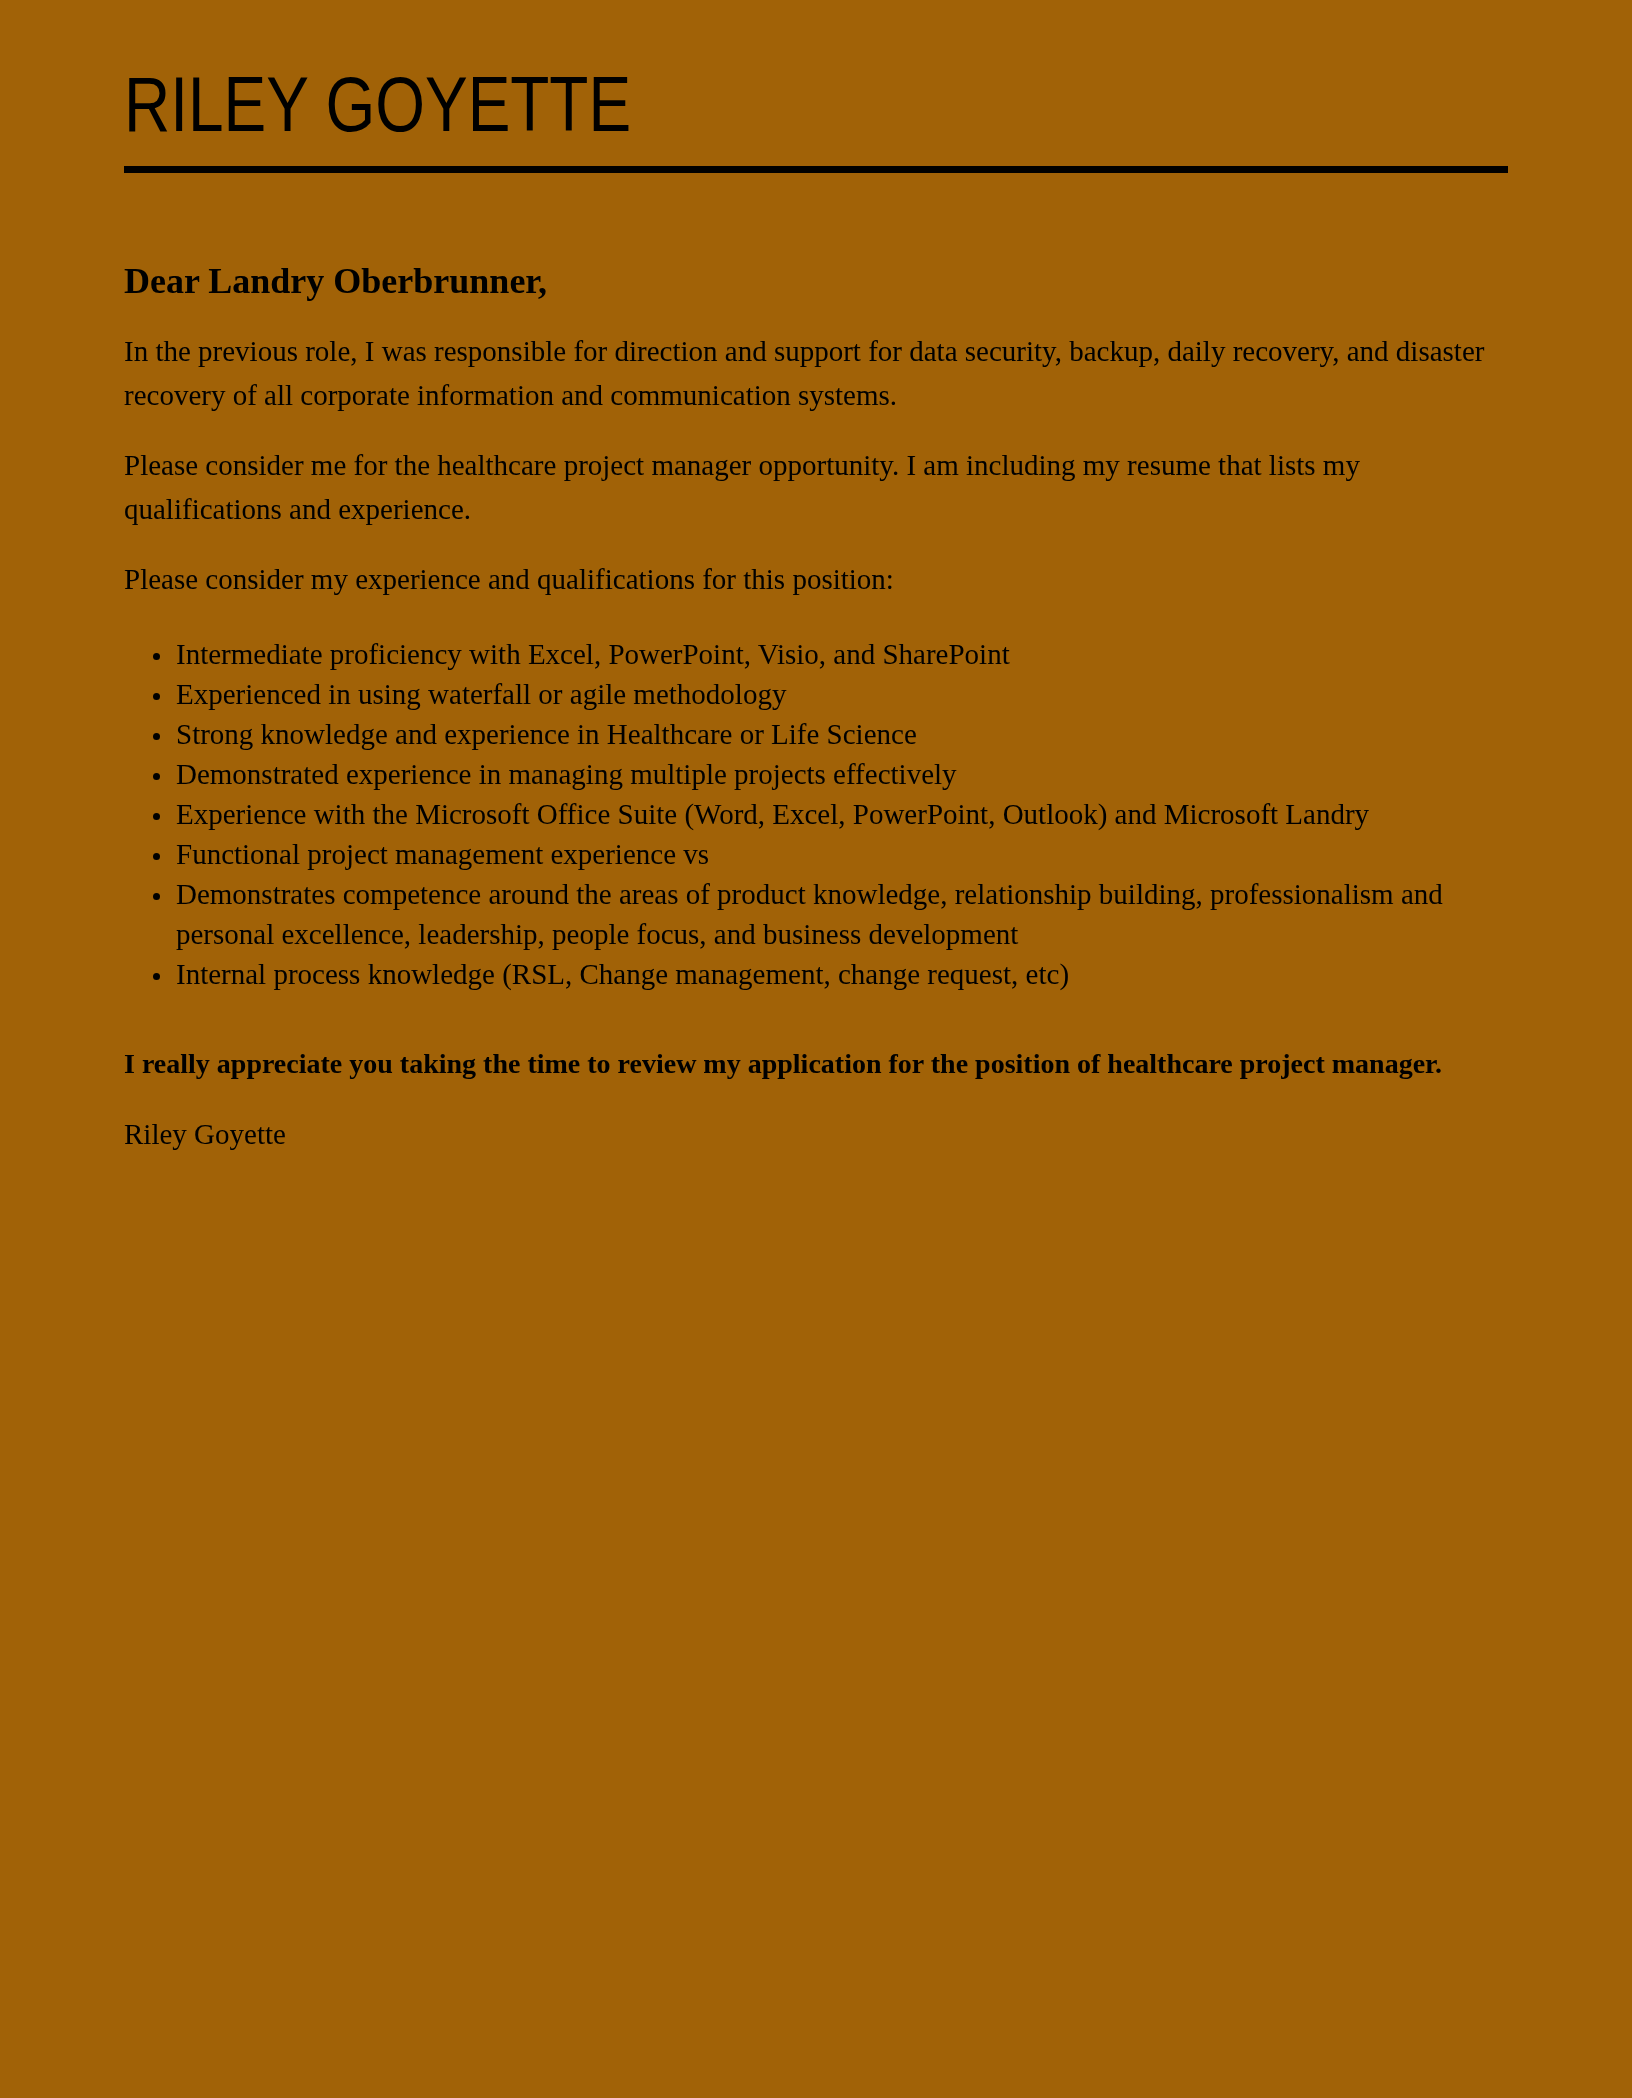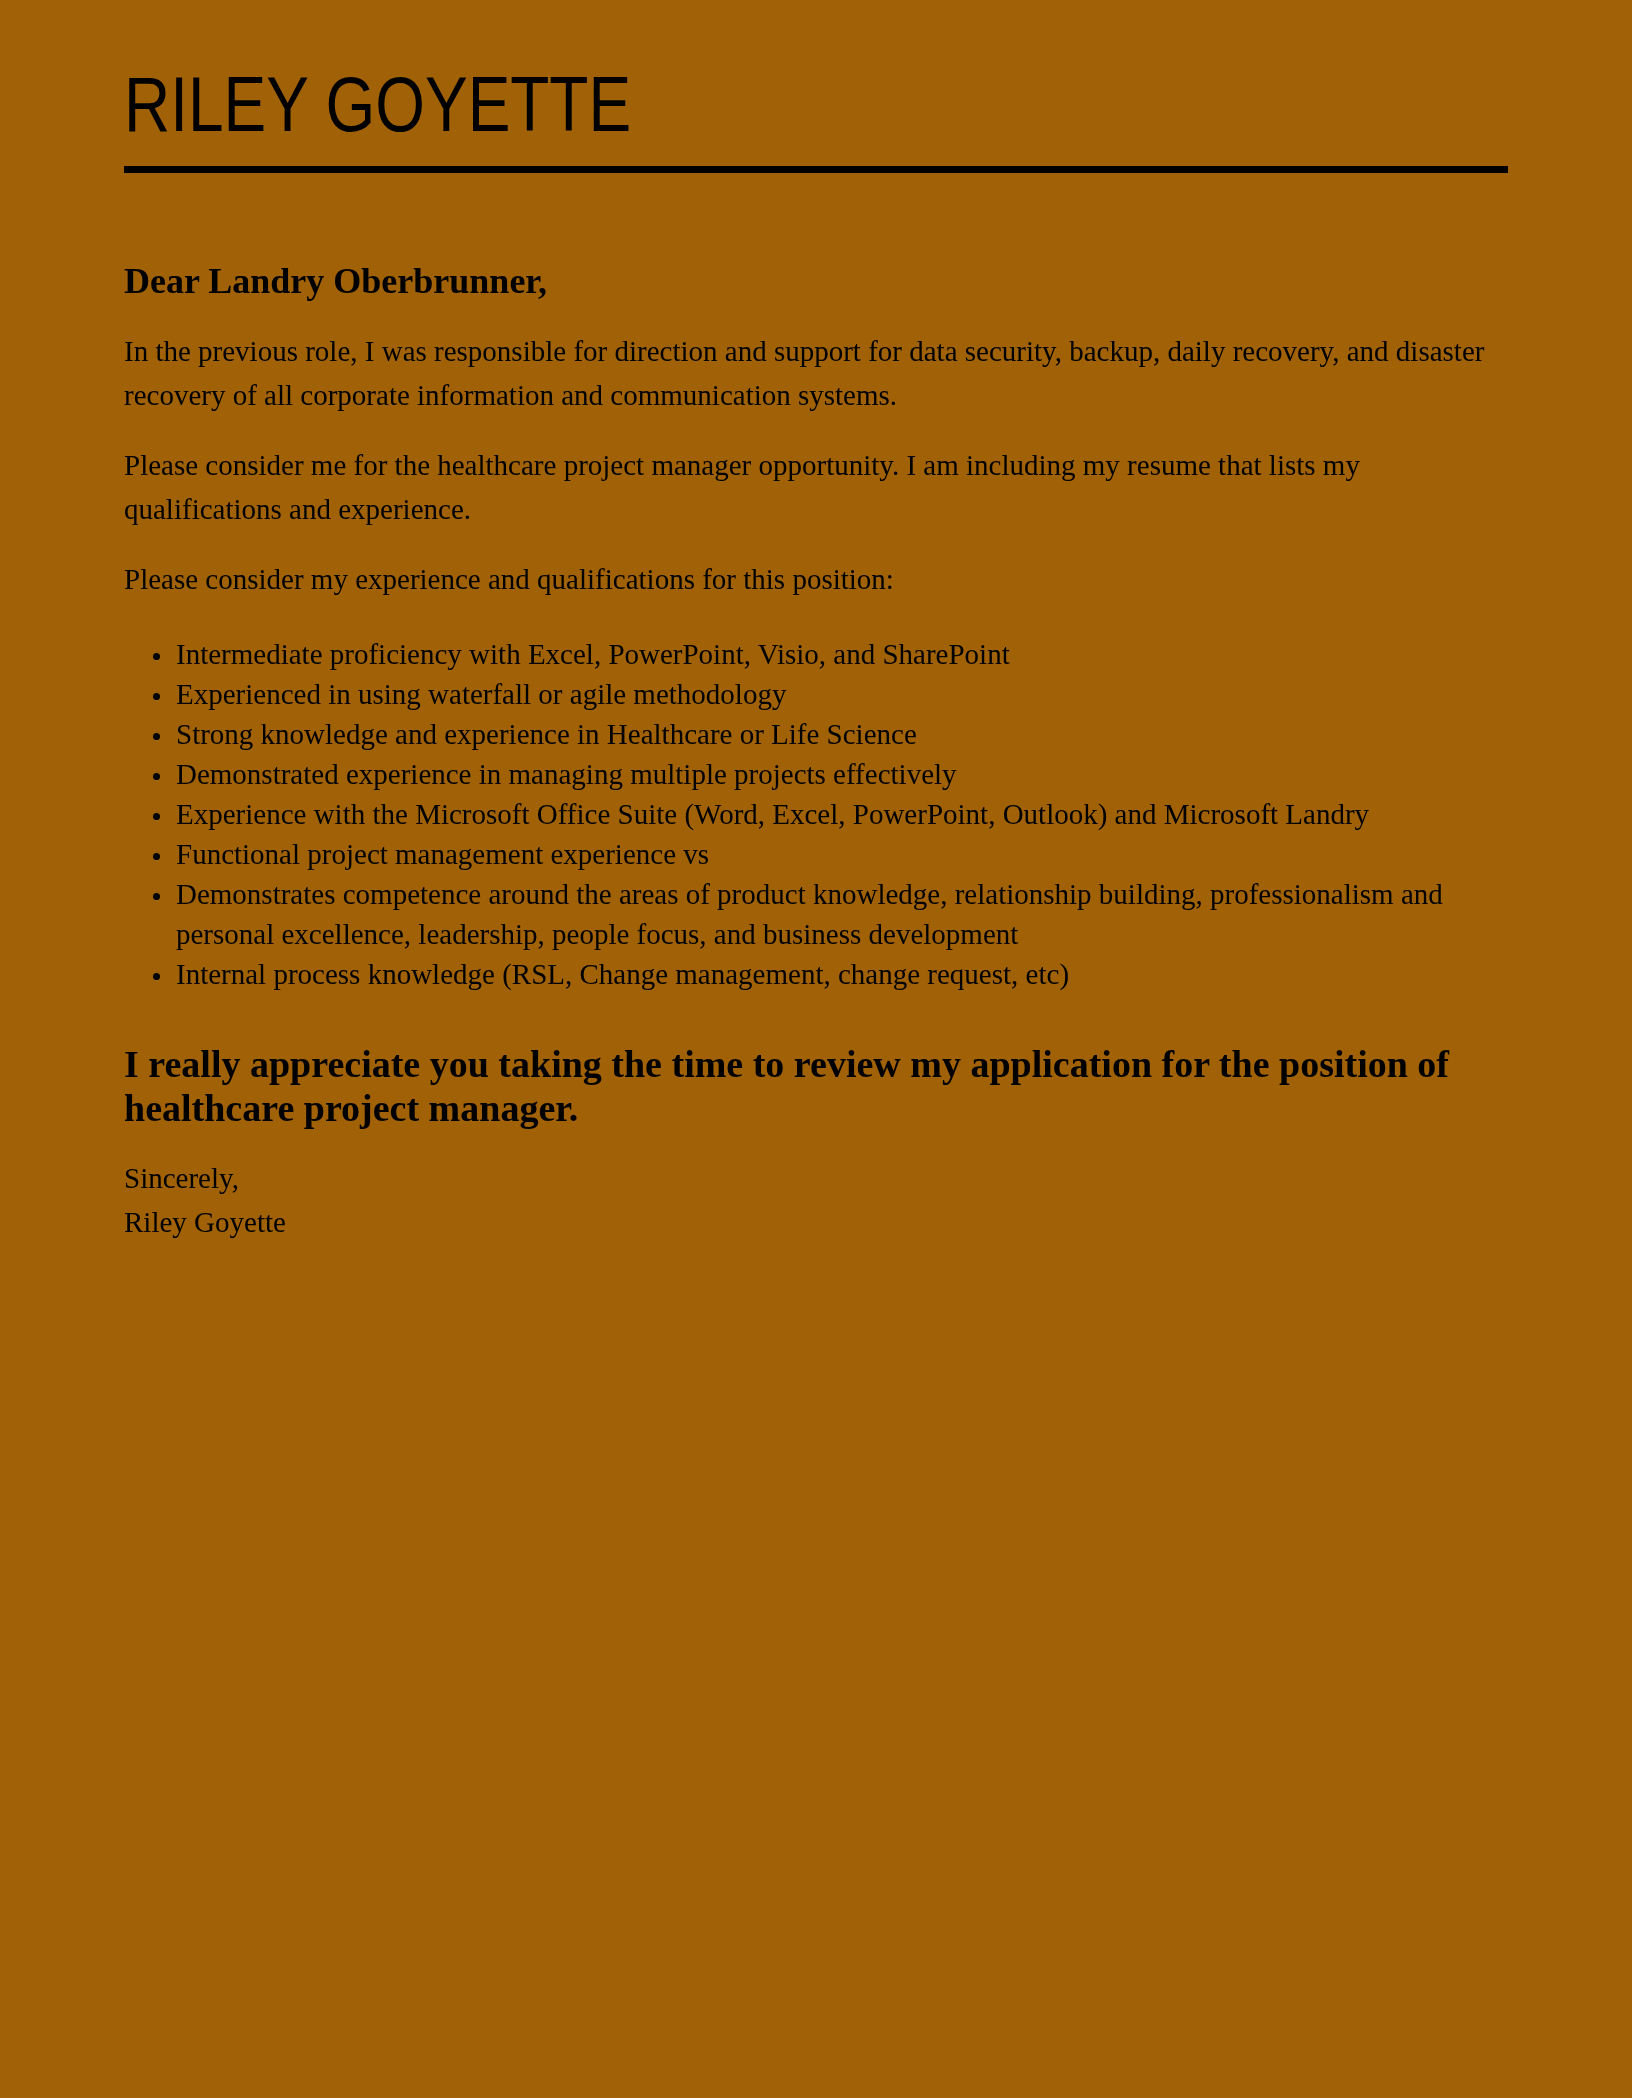--- a/index.html
+++ b/index.html
@@ -60,21 +60,21 @@
     list-style: disc outside;
   }
   ul.qualifications li {
     line-height: 40px;
     padding-left: 2px;
   }
   ul.qualifications li::marker { font-size: 24px; }
   .closing {
     margin-top: 48px;
     font-weight: 700;
-    font-size: 38px;
+    font-size: 28px;
   }
   .signature-block { margin-top: 26px; }
   .signoff, .signature { line-height: 44px; }
 </style>
 </head>
 <body>
 
 <div class="page">
 
   <div class="header">
@@ -99,18 +99,17 @@
       <li>Demonstrated experience in managing multiple projects effectively</li>
       <li>Experience with the Microsoft Office Suite (Word, Excel, PowerPoint, Outlook) and Microsoft Landry</li>
       <li>Functional project management experience vs</li>
       <li>Demonstrates competence around the areas of product knowledge, relationship building, professionalism and personal excellence, leadership, people focus, and business development</li>
       <li>Internal process knowledge (RSL, Change management, change request, etc)</li>
     </ul>
 
     <p class="closing">I really appreciate you taking the time to review my application for the position of healthcare project manager.</p>
 
     <div class="signature-block">
-      <div class="signoff">Sincerely,</div>
       <div class="signature">Riley Goyette</div>
     </div>
 
   </div>
 </div>
 
 </body></html>

